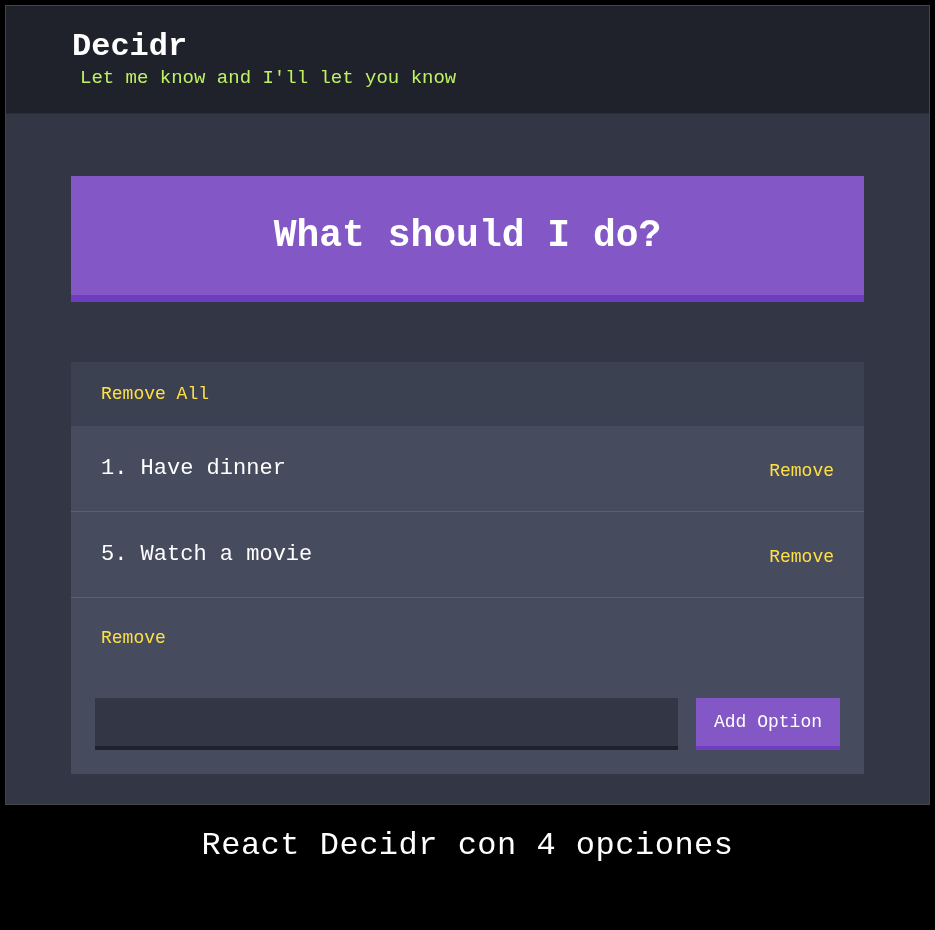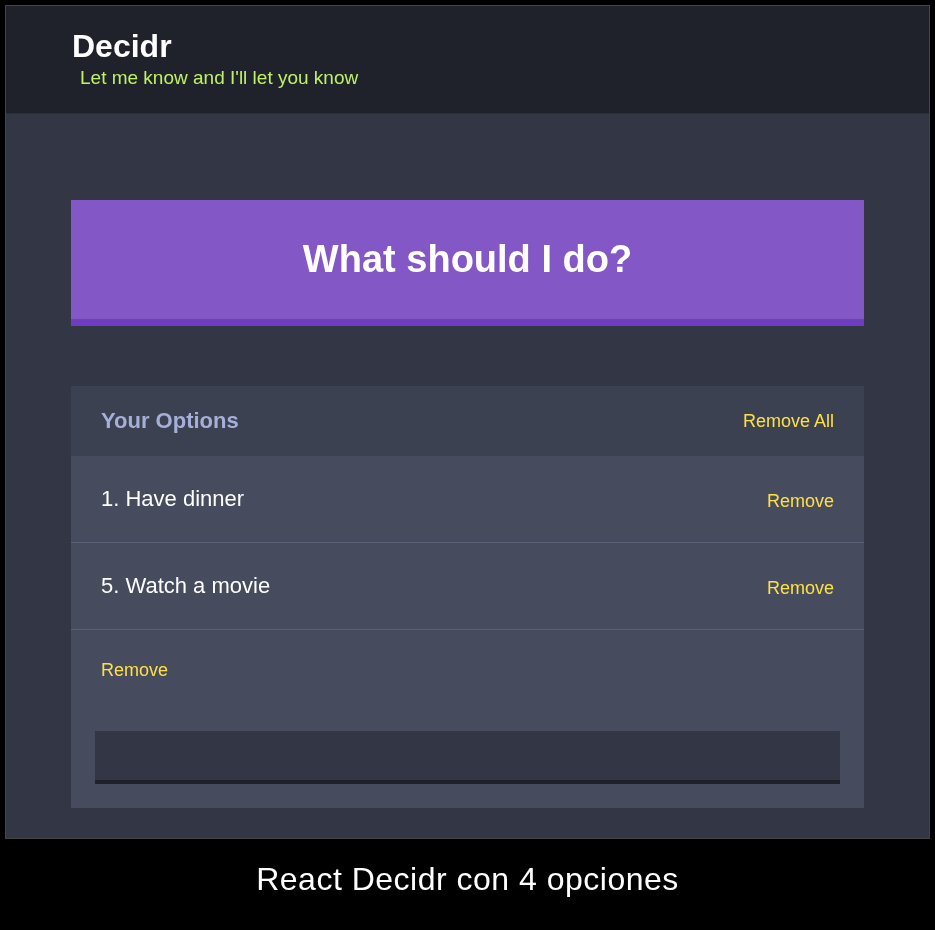--- a/index.html
+++ b/index.html
@@ -1,18 +1,19 @@
 <!DOCTYPE html>
 <html><head>
   <meta charset="utf-8">
   <style>
     * {
       margin: 0;
       padding: 0;
       box-sizing: border-box;
+      font-family: Liberation Mono, monospace;
     }
     body {
       font-family: -apple-system, BlinkMacSystemFont, "Segoe UI", Helvetica, Arial, sans-serif;
       background: #000;
       width: 935px;
       height: 930px;
       overflow: hidden;
     }
     .app {
       background: #333745;
@@ -31,21 +32,21 @@
       font-weight: 700;
       margin-bottom: 2px;
     }
     .header-subtitle {
       color: #bef264;
       font-size: 19px;
       font-weight: 400;
       margin-left: 8px;
     }
     .content {
-      padding: 86px 65px 30px 65px;
+      padding: 62px 65px 30px 65px;
     }
     .big-button {
       display: block;
       width: 100%;
       background: #8357c5;
       color: #fff;
       border: none;
       border-bottom: 7px solid #6f3dc0;
       font-size: 38px;
       font-weight: 700;
@@ -139,40 +140,40 @@
     <div class="header-subtitle">Let me know and I'll let you know</div>
   </div>
 
   <div class="content">
 
     <button class="big-button">What should I do?</button>
 
     <div class="widget">
 
       <div class="widget-header">
-        <span class="widget-header-title">Your Options</span>
         <button class="link-button">Remove All</button>
       </div>
 
       <div id="options-list">
           <div class="option-row">
             <span class="option-text">1. Have dinner</span>
             <button class="link-button">Remove</button>
           </div>
           <div class="option-row">
             <span class="option-text">5. Watch a movie</span>
             <button class="link-button">Remove</button>
           </div>
           <div class="option-row">
             <button class="link-button">Remove</button>
           </div>
         </div>
 
       <div class="add-form">
         <input class="add-input" type="text" value="" style="">
+        <button class="add-button">Add Option</button>
       </div>
 
     </div>
 
   </div>
 
 </div>
 
 <div class="caption">React Decidr con 4 opciones</div>
 

